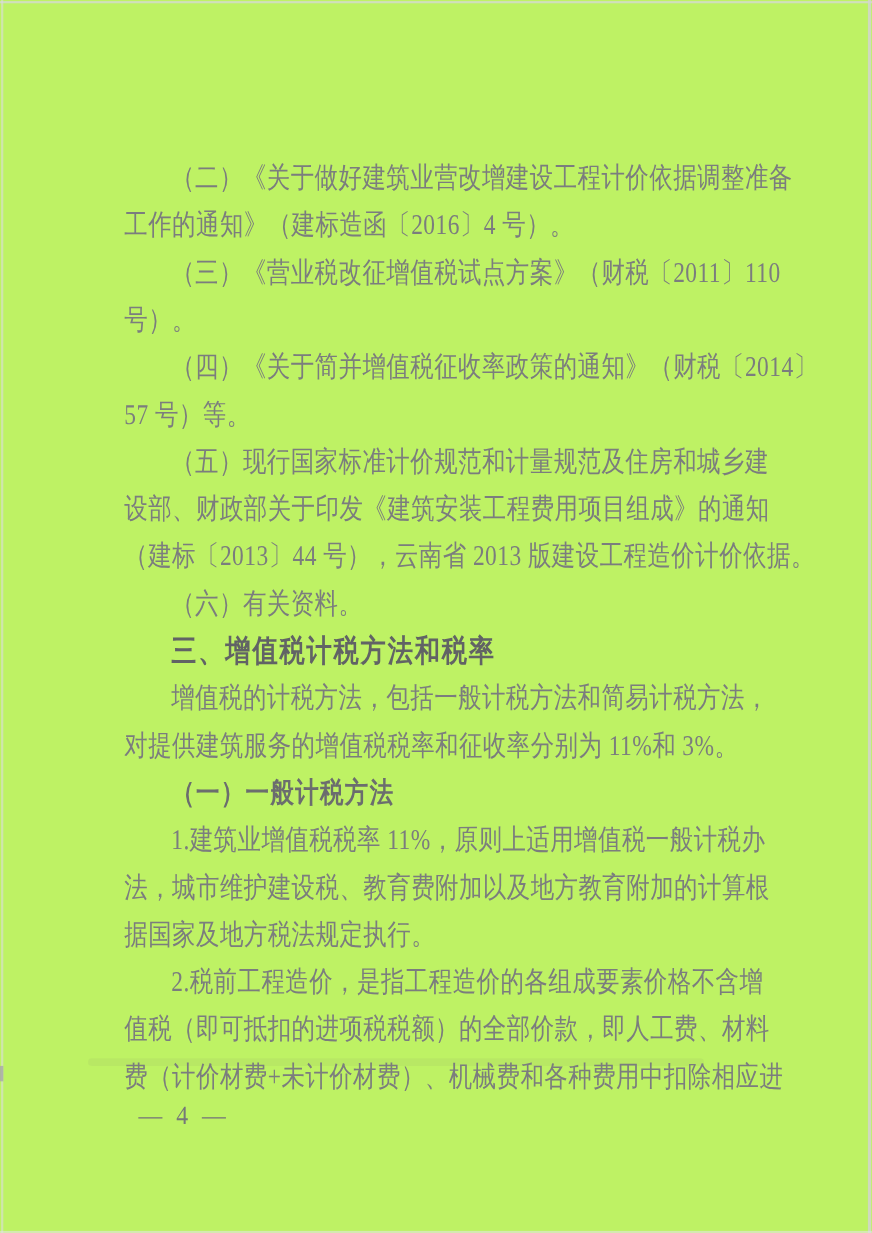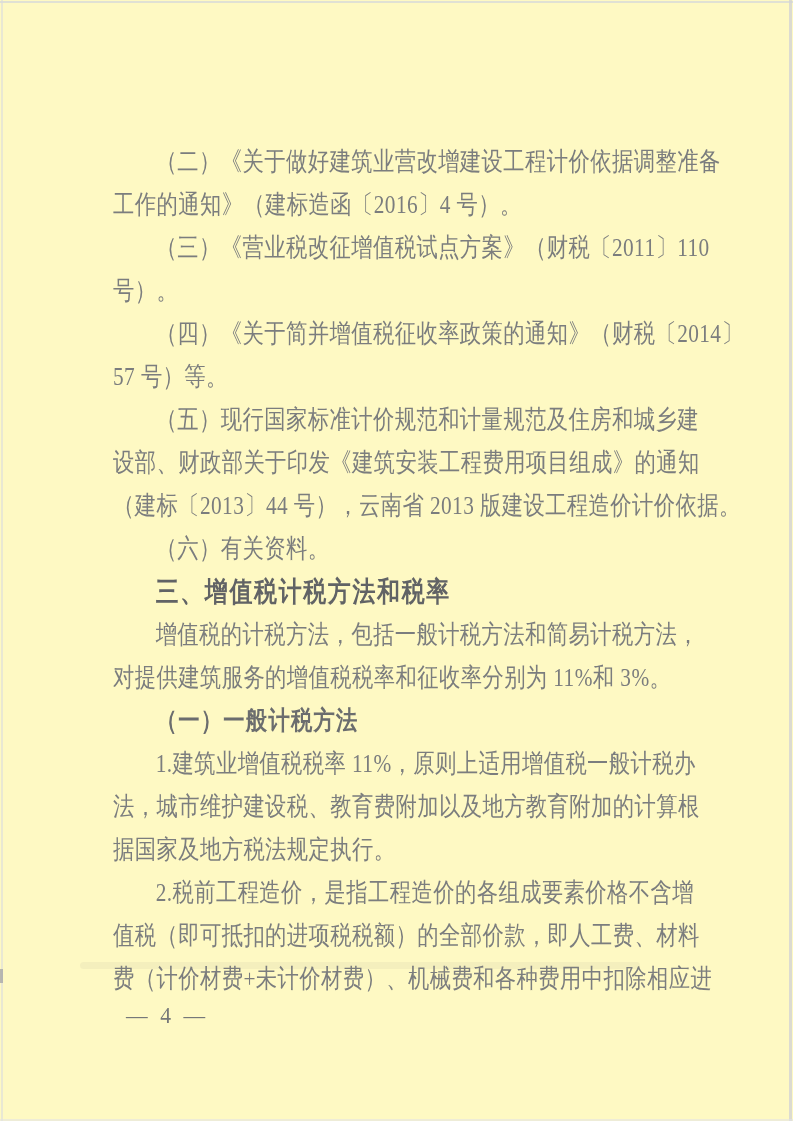--- a/index.html
+++ b/index.html
@@ -4,21 +4,21 @@
 <style>
   html, body {
     margin: 0;
     padding: 0;
     background: #ffffff;
   }
   .page {
     position: relative;
     width: 793px;
     height: 1121px;
-    background: #fef9c3;
+    background: #bef264;
     overflow: hidden;
     font-family: "Liberation Serif", serif;
   }
   
   .edge { position: absolute; pointer-events: none; }
   .edge-top    { top: 1px; left: 0; width: 100%; height: 2px; background: #d6d8da; opacity: .75; }
   .edge-left   { top: 0; left: 1px; width: 2px; height: 100%; background: #dbdcde; opacity: .6; }
   .edge-right  { top: 0; right: 1px; width: 3px; height: 100%; background: #d3d3d4; opacity: .8; }
   .edge-bottom { bottom: 0; left: 0; width: 100%; height: 2px; background: #e3e3e4; opacity: .6; }
   .edge-tick   { top: 969px; left: 0; width: 3px; height: 14px; background: #a8a8aa; opacity: .8; }

